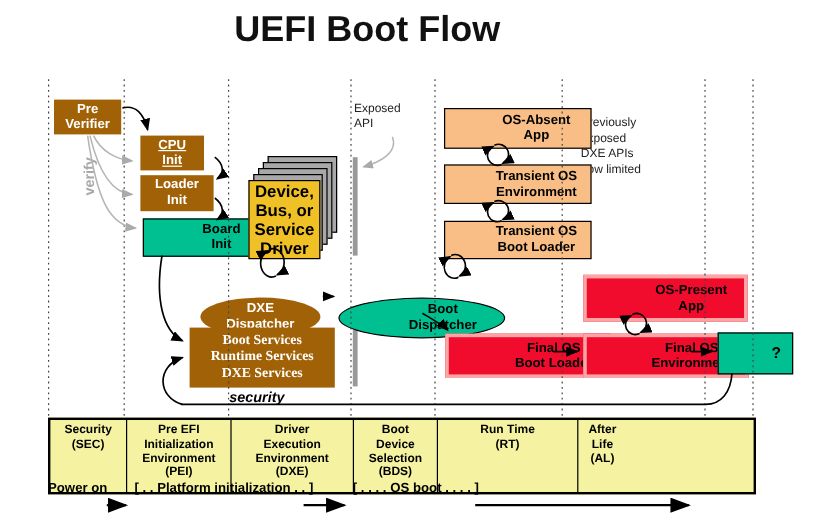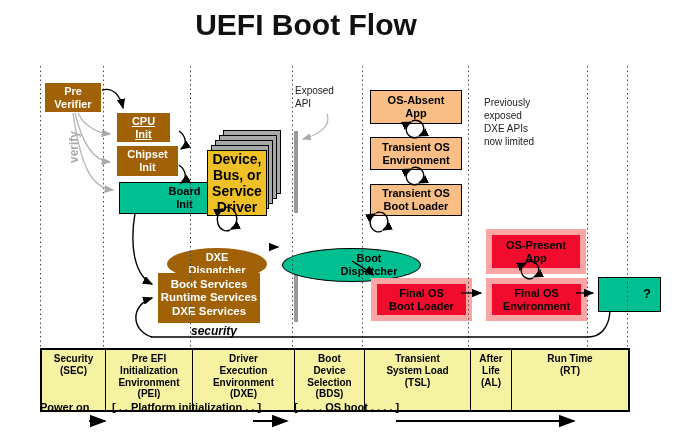--- a/index.html
+++ b/index.html
@@ -6,22 +6,22 @@
   #stage{position:relative;width:682px;height:439px;background:#fff;overflow:hidden;
          font-family:"Liberation Sans","DejaVu Sans",sans-serif;}
   .ml{white-space:pre-line;}
   #title{position:absolute;left:0;top:8px;width:612px;text-align:center;
          font-size:30px;font-weight:bold;color:#111;letter-spacing:0px;}
   svg.overlay{position:absolute;left:0;top:0;pointer-events:none;z-index:6;}
   .node{position:absolute;display:flex;align-items:center;justify-content:center;
         text-align:center;font-weight:bold;line-height:1.15;z-index:4;}
   .blue{background:#a16207;color:#fff;font-size:11px;}
   .tealbox{background:#00bf90;color:#000;border:1px solid #000;font-size:11px;padding-left:35px;}
-  .peach{background:#f8be86;color:#000;border:1px solid #000;font-size:11px;}
-  .redbox{background:#f10c2e;color:#000;border:6px solid #fca5a5;font-size:11px;}
+  .peach{background:#f8be86;color:#000;border:1px solid #000;font-size:11px;padding-left:31px;}
+  .redbox{background:#f10c2e;color:#000;border:3px solid #fca5a5;font-size:11px;padding-left:43px;}
   .goldbox{background:#f0c127;color:#000;border:1px solid #000;font-size:14px;z-index:5;text-align:center;}
   .graylayer{position:absolute;background:#a8a8a8;border:1px solid #000;z-index:4;}
   .ellipse{border-radius:50%;margin-top:16px;}
   .stem{position:absolute;background:#0a0ad9;z-index:3;}
   .graybar{position:absolute;width:4px;background:#999;z-index:2;}
   .ann{position:absolute;color:#222;font-size:10px;line-height:1.3;z-index:4;}
   .verify{position:absolute;color:#a9a9a9;font-size:12px;font-weight:bold;
           transform:rotate(-90deg);z-index:4;}
   .security{position:absolute;font-size:12px;font-weight:bold;font-style:italic;color:#000;z-index:4;}
   #phase-table{position:absolute;left:40px;top:348px;width:586px;height:60px;
@@ -104,42 +104,42 @@
     </g>
   </svg>
 
   <div class="graybar" style="left:294px;top:131px;height:82px;"></div>
   <div class="graybar" style="left:294px;top:275px;height:47px;"></div>
 
   <div class="node blue ml" style="left:45px;top:83px;width:56px;height:29px;">Pre
 Verifier</div>
   <div class="node blue ml" style="left:117px;top:113px;width:53px;height:29px;text-decoration:underline;">CPU
 Init</div>
-  <div class="node blue ml" style="left:117px;top:146px;width:61px;height:30px;">Chipset
+  <div class="node blue ml" style="left:117px;top:146px;width:61px;height:30px;">Loader
 Init</div>
   <div class="node tealbox ml" style="left:119px;top:182px;width:59px;height:30px;">Board
 Init</div>
   <div class="verify" style="left:49px;top:140px;width:50px;text-align:center;">verify</div>
 
   <div class="graylayer" style="left:223px;top:130px;width:56px;height:62px;"></div>
   <div class="graylayer" style="left:219px;top:135px;width:56px;height:62px;"></div>
   <div class="graylayer" style="left:215px;top:140px;width:56px;height:62px;"></div>
   <div class="graylayer" style="left:211px;top:145px;width:56px;height:62px;"></div>
   <div class="node goldbox ml" style="left:207px;top:150px;width:58px;height:64px;">Device,
 Bus, or
 Service
 Driver</div>
 
   <div class="stem" style="left:209px;top:258px;width:15px;height:19px;"></div>
   <div class="node blue ellipse ml" style="left:167px;top:232px;width:100px;height:32px;">DXE
 Dispatcher</div>
   <div class="node tealbox ellipse ml" style="left:282px;top:232px;width:102px;height:32px;">Boot
 Dispatcher</div>
 
-  <div class="node blue ml" style="left:158px;top:273px;width:102px;height:50px;font-size:11.5px;">Boot Services
+  <div class="node blue ml" style="left:158px;top:273px;width:121px;height:50px;font-size:11.5px;font-family:Liberation Serif, serif;">Boot Services
 Runtime Services
 DXE Services</div>
   <div class="security" style="left:191px;top:324px;">security</div>
 
   <div class="ann ml" style="left:295px;top:84px;">Exposed
 API</div>
   <div class="ann ml" style="left:484px;top:96px;">Previously
 exposed
 DXE APIs
 now limited</div>
@@ -168,28 +168,25 @@
 Environment
 (PEI)</div>
     <div class="phase-cell ml" style="width:102px;">Driver
 Execution
 Environment
 (DXE)</div>
     <div class="phase-cell ml" style="width:70px;">Boot
 Device
 Selection
 (BDS)</div>
-    <div class="phase-cell ml" style="width:106px;">Transient
-System Load
-(TSL)</div>
+    <div class="phase-cell ml" style="width:117px;">Run Time
+(RT)</div>
     <div class="phase-cell ml" style="width:41px;">After
 Life
 (AL)</div>
-    <div class="phase-cell ml" style="width:117px;">Run Time
-(RT)</div>
   </div>
 
   <div class="tl" style="left:40px;">Power on</div>
   <div class="tl" style="left:112px;">[ . . Platform initialization . . ]</div>
   <div class="tl" style="left:294px;">[ . . . . OS boot . . . . ]</div>
   <div class="tl" style="left:580px;margin-top:45px;">Shutdown</div>
 
 </div>
 
 </body></html>

